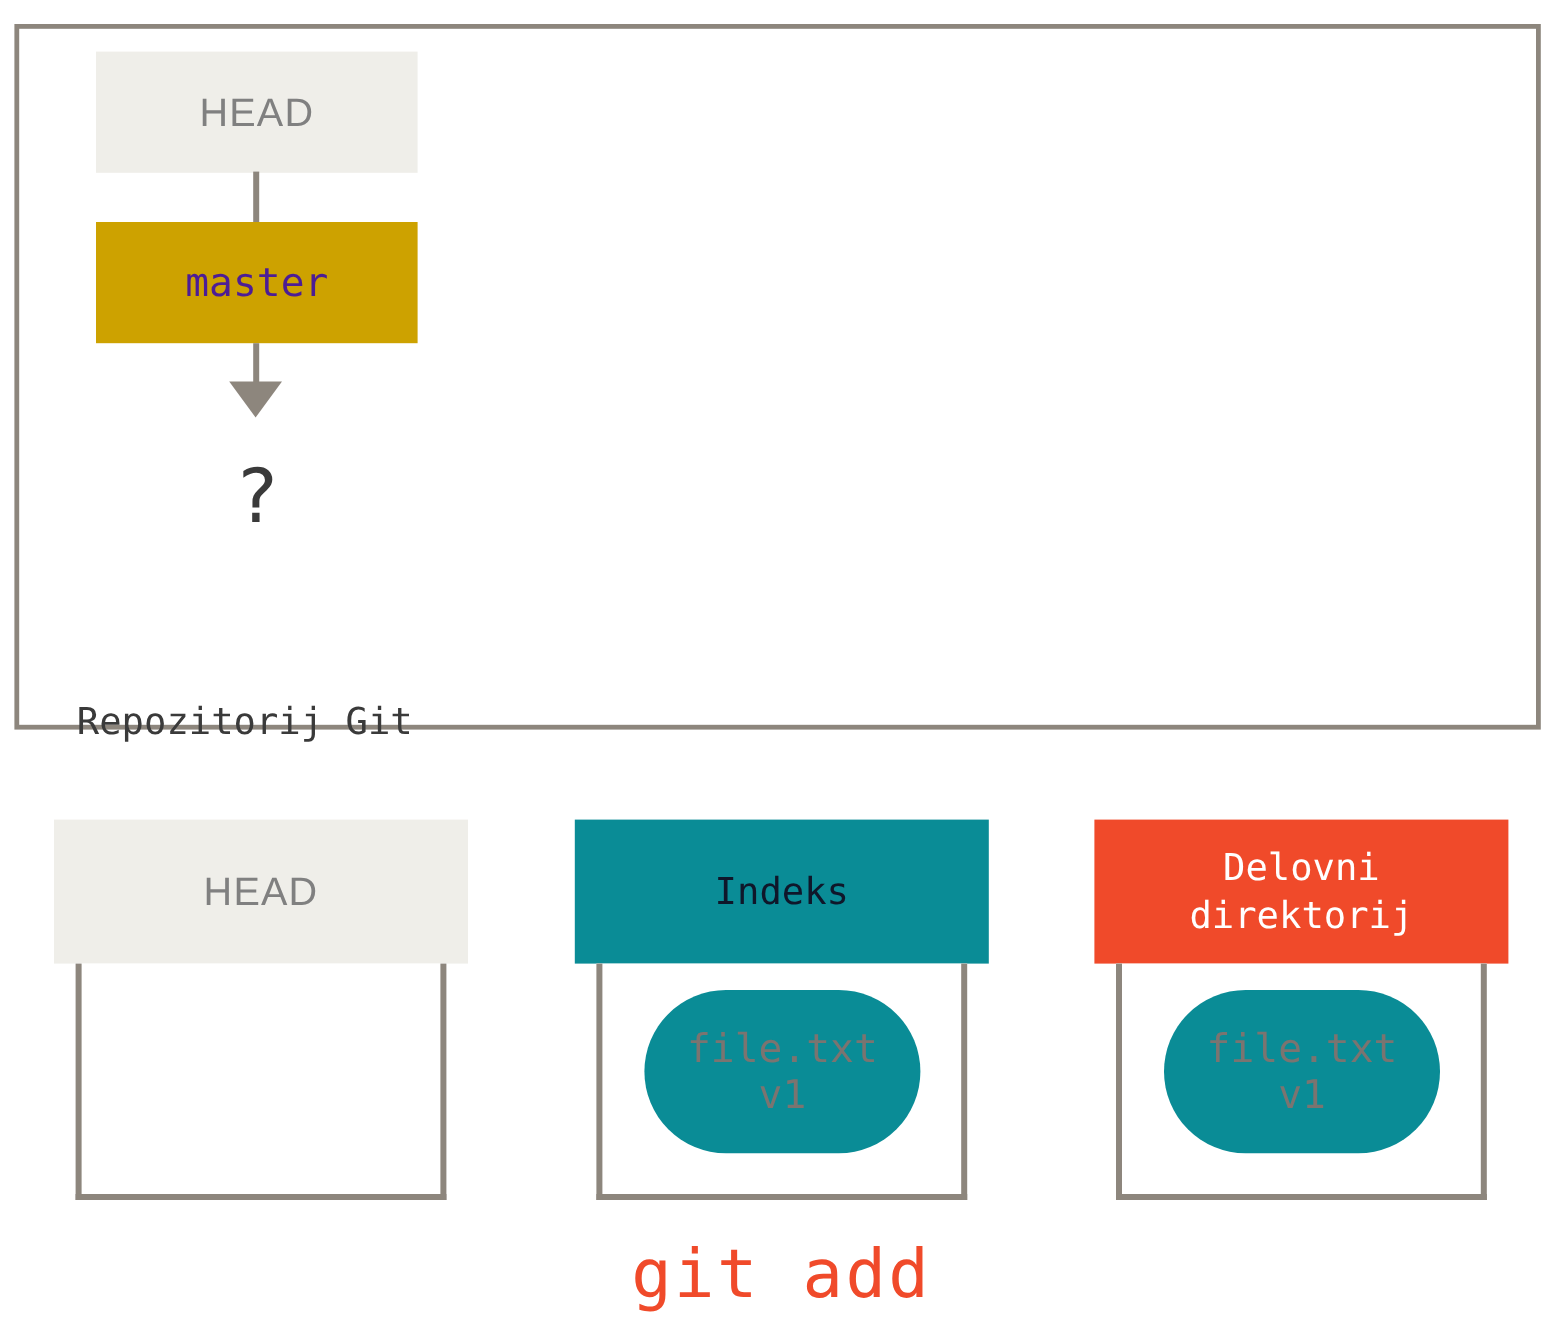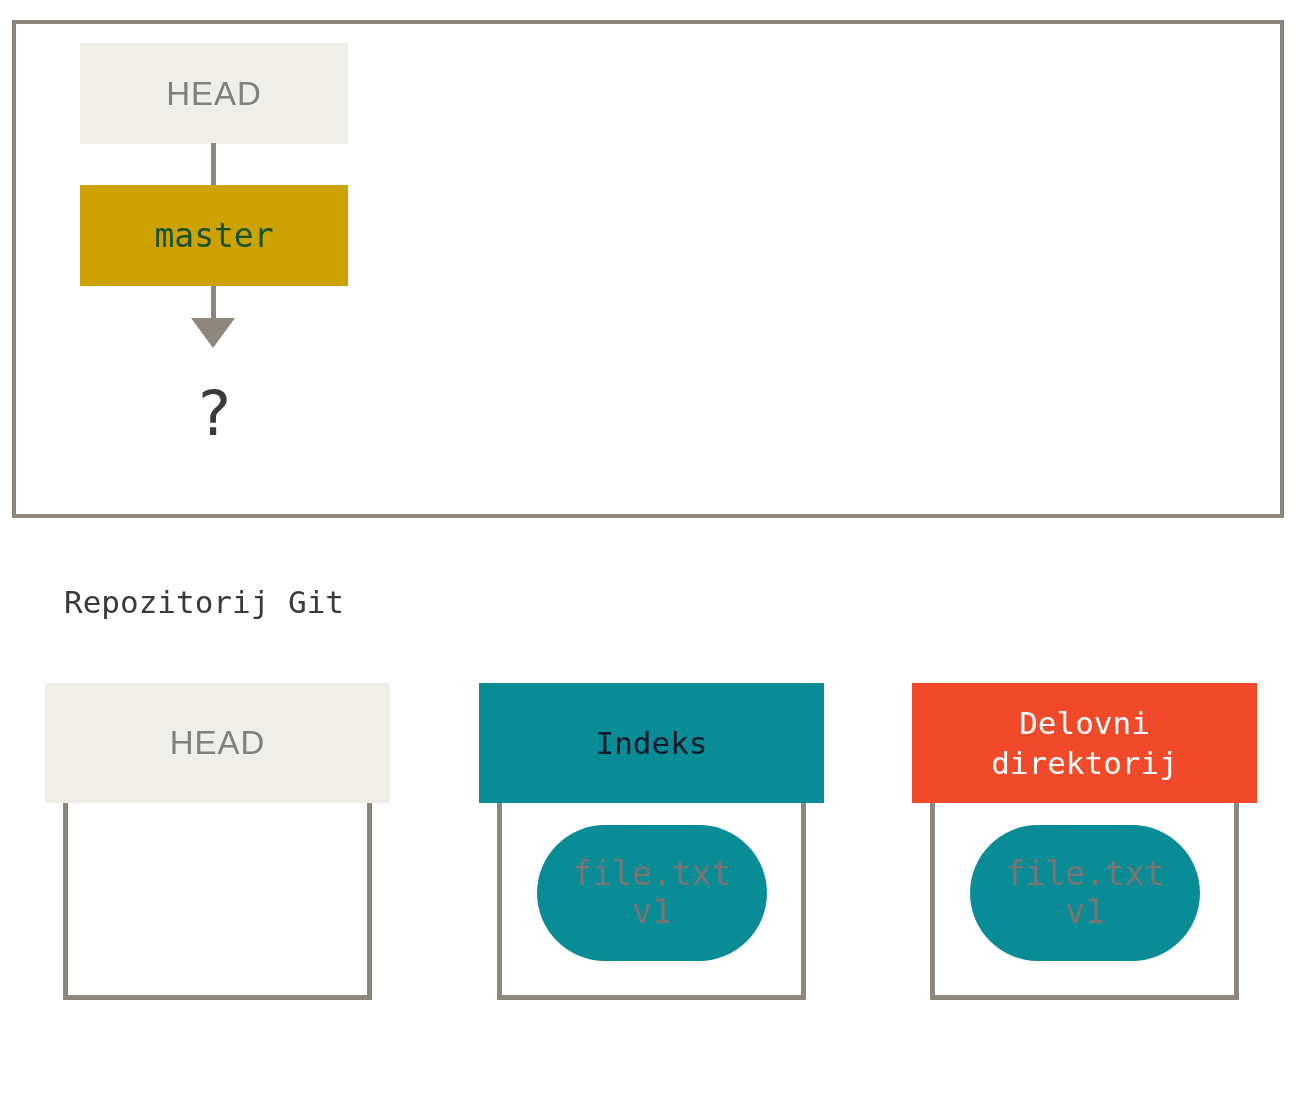--- a/index.html
+++ b/index.html
@@ -18,21 +18,21 @@
     background: #ffffff;
     overflow: hidden;
   }
 
   
   .repo-frame {
     position: absolute;
     left: 12px;
     top: 20px;
     width: 1272px;
-    height: 498px;
+    height: 588px;
     border: 4px solid #8d867d;
     box-sizing: border-box;
     background: #ffffff;
   }
   .repo-label {
     position: absolute;
     left: 48px;
     top: 560px;
     font-family: "DejaVu Sans Mono", "Liberation Mono", monospace;
     font-size: 31px;
@@ -68,21 +68,21 @@
     width: 268px;
     height: 101px;
     background: #cda200;
     display: flex;
     align-items: center;
     justify-content: center;
   }
   .master-box .txt {
     font-family: "DejaVu Sans Mono", "Liberation Mono", monospace;
     font-size: 33px;
-    color: #14532d;
+    color: #4c1d95;
   }
 
   
   .conn-head-master {
     position: absolute;
     left: 211px;
     top: 143px;
     width: 5px;
     height: 43px;
     background: #8d867d;
@@ -250,14 +250,15 @@
       <span class="txt">Delovni
 direktorij</span>
     </div>
     <div class="col-body" style="left:18px; top:120px; width:309px; height:197px;"></div>
     <div class="file-blob" style="left:58px; top:142px;">
       <span class="line">file.txt</span>
       <span class="line">v1</span>
     </div>
   </div>
 
+  <div class="caption">git add</div>
 
 </div>
 
 </body></html>

